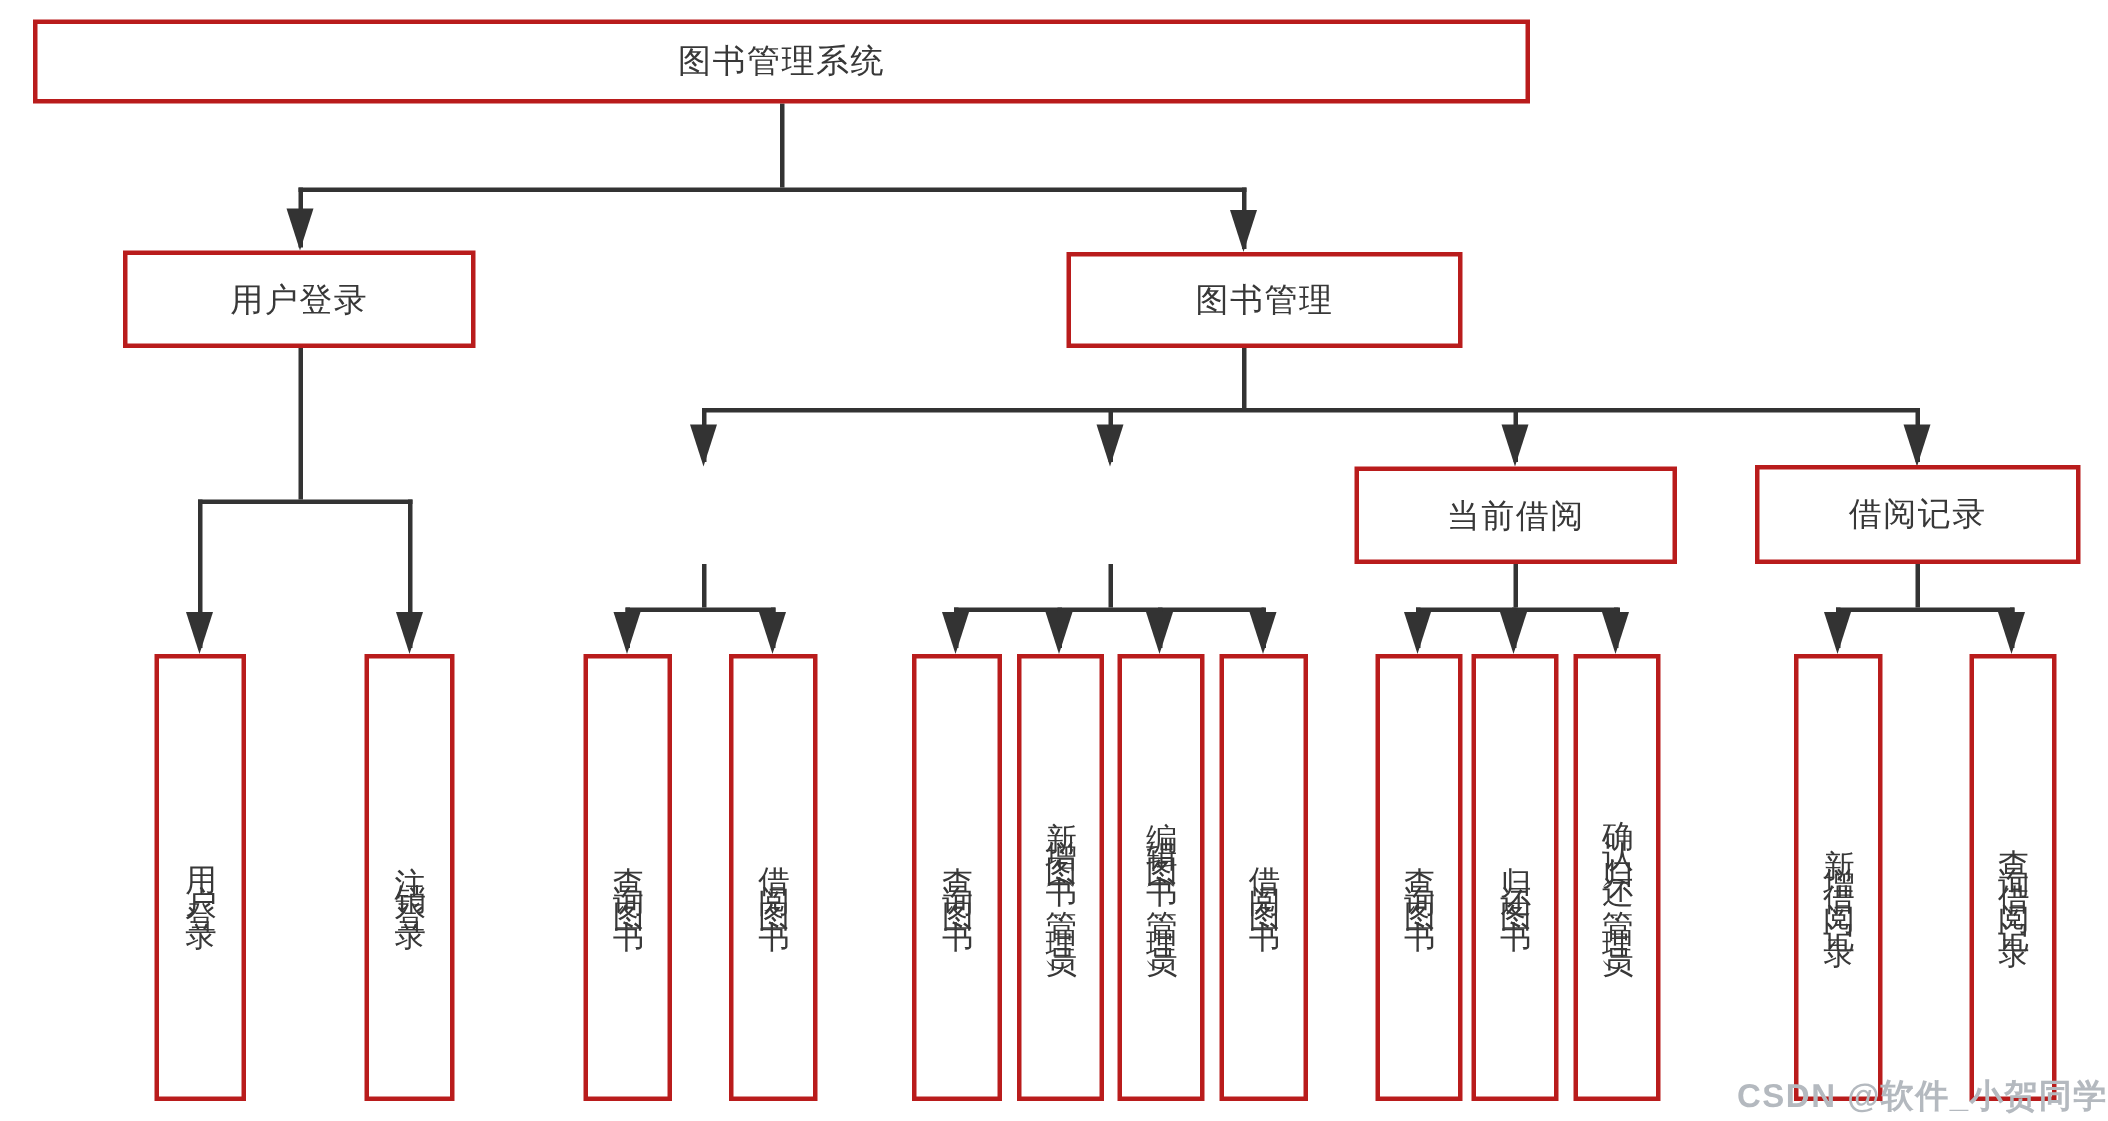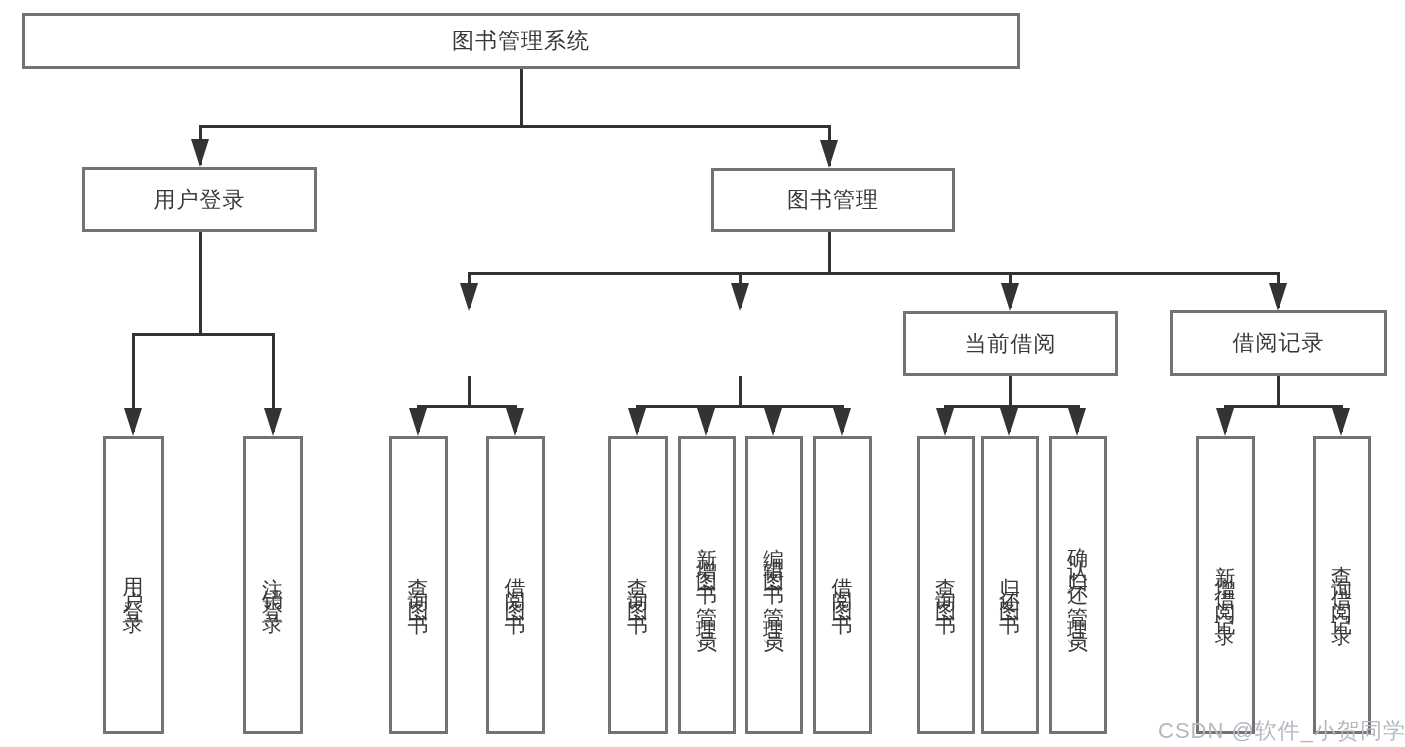--- a/index.html
+++ b/index.html
@@ -2,38 +2,38 @@
 <html><head>
 <meta charset="utf-8">
 <style>
   html,body{margin:0;padding:0;background:#ffffff;}
   .canvas{
     position:relative;width:1405px;height:747px;background:#ffffff;overflow:hidden;
     font-family:"Liberation Sans",sans-serif;
   }
   .box{
     position:absolute;box-sizing:border-box;background:#ffffff;
-    border:3px solid #737373;display:grid;place-items:center;
-    color:#383838;font-size:22px;letter-spacing:1px;white-space:nowrap;
+    border:3px solid #b91c1c;display:grid;place-items:center;
+    color:#383838;font-size:22px;letter-spacing:1px;white-space:nowrap;font-family:Liberation Serif, serif;
   }
   .vbox{
     writing-mode:vertical-rl;text-orientation:mixed;
     font-size:21px;letter-spacing:12px;line-height:1;white-space:normal;
   }
   .hline,.vline{position:absolute;background:#333333;}
   .hline{height:3px;}
   .vline{width:3px;}
   .arrow{
     position:absolute;width:0;height:0;
     border-left:9px solid transparent;border-right:9px solid transparent;
     border-top:28px solid #333333;
   }
   .watermark{
     position:absolute;left:1158px;top:716px;z-index:5;
-    color:#b4b9bf;font-size:22px;letter-spacing:1px;white-space:nowrap;
+    color:#b4b9bf;font-size:22px;letter-spacing:1px;white-space:nowrap;font-weight:bold;
   }
 </style>
 </head>
 <body>
 
 <div class="canvas">
 
   <div class="vline" style="left:520px;top:68px;height:57px"></div>
   <div class="hline" style="left:199px;top:125px;width:632px"></div>
   <div class="vline" style="left:199px;top:125px;height:40px"></div>
@@ -89,21 +89,21 @@
   <div class="vline" style="left:1277px;top:376px;height:29px"></div>
   <div class="hline" style="left:1224px;top:405px;width:119px"></div>
   <div class="vline" style="left:1224px;top:405px;height:27px"></div>
   <div class="vline" style="left:1340px;top:405px;height:27px"></div>
   <div class="arrow" style="left:1216px;top:408px"></div>
   <div class="arrow" style="left:1332px;top:408px"></div>
 
   <div class="box" style="left:22px;top:13px;width:998px;height:56px">图书管理系统</div>
 
   <div class="box" style="left:82px;top:167px;width:235px;height:65px">用户登录</div>
-  <div class="box" style="left:711px;top:168px;width:244px;height:64px">图书管理</div>
+  <div class="box" style="left:711px;top:168px;width:264px;height:64px">图书管理</div>
 
   <div class="box" style="left:903px;top:311px;width:215px;height:65px">当前借阅</div>
   <div class="box" style="left:1170px;top:310px;width:217px;height:66px">借阅记录</div>
 
   <div class="box vbox" style="left:103px;top:436px;width:61px;height:298px">用户登录</div>
   <div class="box vbox" style="left:243px;top:436px;width:60px;height:298px">注销登录</div>
 
   <div class="box vbox" style="left:389px;top:436px;width:59px;height:298px">查询图书</div>
   <div class="box vbox" style="left:486px;top:436px;width:59px;height:298px">借阅图书</div>
 

